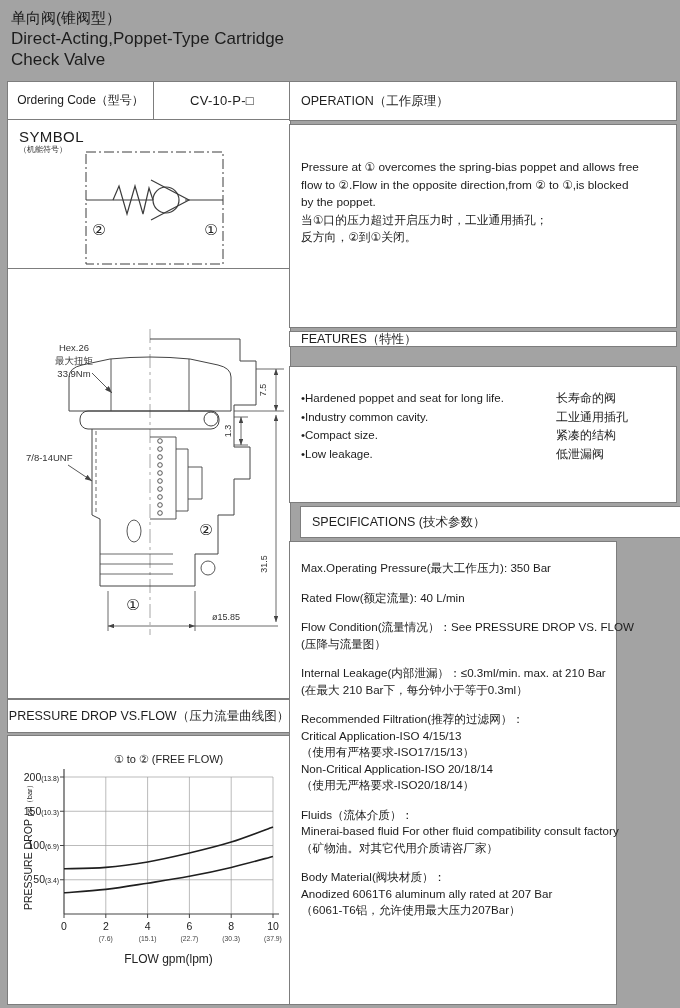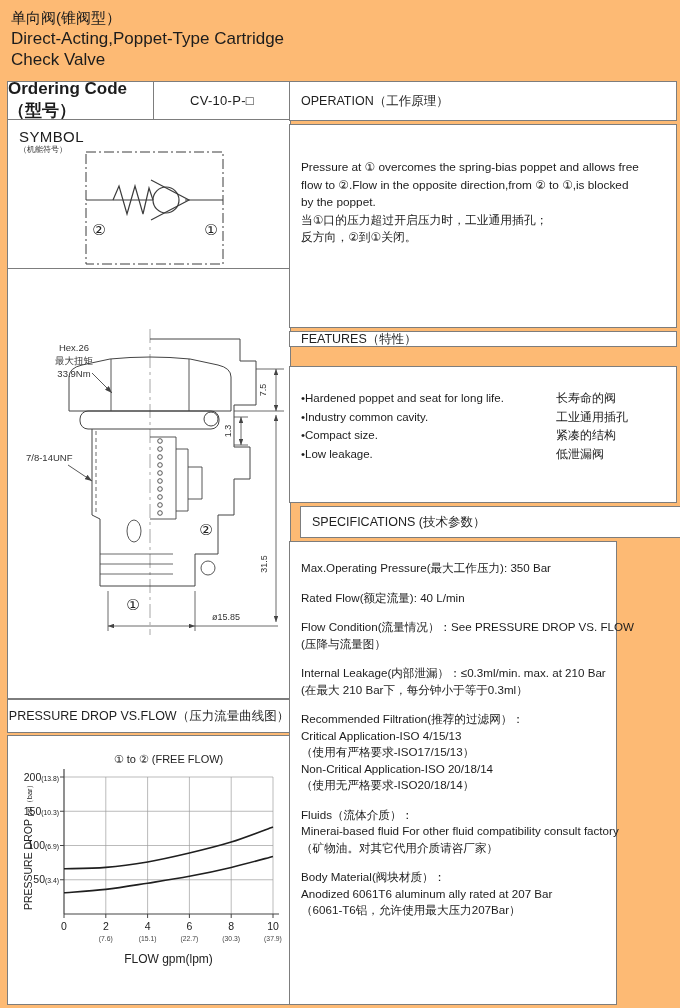--- a/index.html
+++ b/index.html
@@ -1,27 +1,27 @@
 <!DOCTYPE html>
 <html><head>
 <meta charset="utf-8">
 <style>
   html,body{margin:0;padding:0;background:#fff;}
   body{font-family:"Liberation Sans","DejaVu Sans",sans-serif;color:#1c1c1c;
        -webkit-font-smoothing:antialiased;}
-  #page{position:relative;width:680px;height:1008px;background:#fdba74;overflow:hidden;}
+  #page{position:relative;width:680px;height:1008px;background:#a3a3a3;overflow:hidden;}
   .box{position:absolute;border:1px solid #7d7d7d;background:#fff;box-sizing:border-box;}
   .sec-head{display:flex;align-items:center;padding-left:11px;font-size:12.5px;color:#1f1f1f;}
   .sec-head.center{justify-content:center;padding-left:0;}
   
   #title-block{position:absolute;left:11px;top:8px;}
   #title-zh{font-size:15px;line-height:20px;}
   .title-en{font-size:17px;line-height:21px;}
   
-  #ordering-label{display:flex;align-items:center;justify-content:center;font-size:17px;font-weight:bold;}
+  #ordering-label{display:flex;align-items:center;justify-content:center;font-size:12px;}
   #ordering-code{display:flex;align-items:center;justify-content:center;font-size:13px;letter-spacing:.3px;}
   
   #symbol-label{position:absolute;left:11px;top:8px;font-size:15px;letter-spacing:.4px;}
   #symbol-sublabel{position:absolute;left:11px;top:24px;font-size:8px;color:#333;}
   
   .op-line{white-space:nowrap;font-size:11.8px;line-height:17.5px;}
   #operation-content{padding:34px 12px 0 11px;}
   #features-content{padding:22px 12px 0 11px;}
   .feat-row{position:relative;font-size:11.5px;line-height:18.5px;white-space:nowrap;}
   .feat-zh{position:absolute;left:255px;top:0;font-size:12px;}

